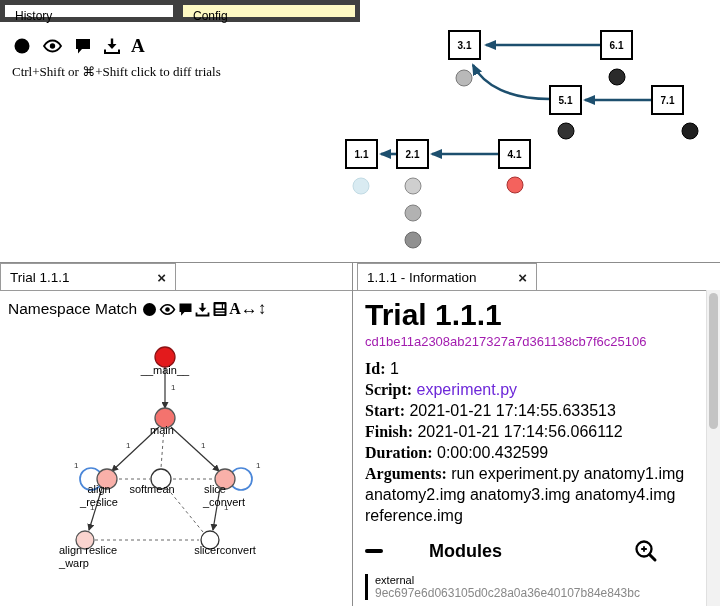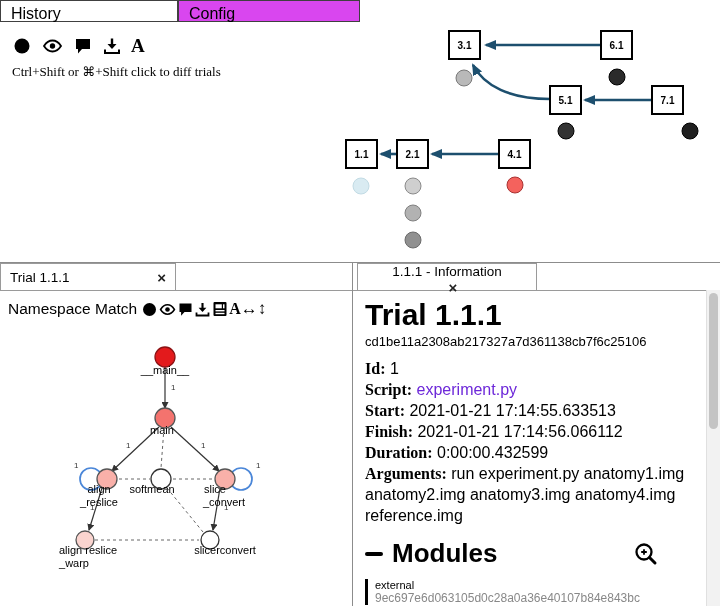--- a/index.html
+++ b/index.html
@@ -4,24 +4,24 @@
 <style>
   html,body{margin:0;padding:0;}
   body{width:720px;height:606px;position:relative;overflow:hidden;background:#fff;
        font-family:"Liberation Sans",sans-serif;color:#000;}
   svg{display:block;}
   
   .top-panel{position:absolute;left:0;top:0;width:720px;height:262px;background:#fff;
              border-bottom:1px solid #8c8c8c;}
   .history-svg{position:absolute;left:0;top:0;}
   .tabs-top{position:absolute;left:0;top:0;height:22px;display:flex;}
-  .tab{box-sizing:border-box;height:22px;font-size:16px;padding:4px 10px 0;
-       border:1px solid #404040;cursor:default;}
+  .tab{box-sizing:border-box;height:22px;font-size:12px;padding:4px 10px 0;
+       border:5px solid #404040;cursor:default;}
   .tab.active{background:#fff;width:178px;}
-  .tab.inactive{background:#d946ef;width:182px;}
+  .tab.inactive{background:#fef9c3;width:182px;}
   .toolbar-top{position:absolute;left:12px;top:36px;display:flex;align-items:center;gap:9px;}
   .icon-btn{display:inline-flex;align-items:center;justify-content:center;cursor:pointer;}
   .font-icon{font-family:"Liberation Serif",serif;font-weight:bold;font-size:19px;line-height:20px;}
   .hint{position:absolute;left:12px;top:64px;font-size:13px;color:#000000;font-family:Liberation Serif, serif;}
   
   .panel-left{position:absolute;left:0;top:263px;width:352px;height:343px;background:#fff;
               border-right:1px solid #8c8c8c;}
   .panel-right{position:absolute;left:353px;top:263px;width:367px;height:343px;background:#fff;}
   .tabbar{position:relative;height:27px;border-bottom:1px solid #9a9a9a;}
   .tab2{box-sizing:border-box;position:absolute;left:0;top:0;height:27px;display:flex;
@@ -29,27 +29,27 @@
         border:1px solid #9a9a9a;border-bottom:none;padding:0 9px;font-size:13.5px;}
   .tab2 .close{font-size:15px;font-weight:bold;color:#222;cursor:pointer;margin-left:12px;}
   .toolbar-left{display:flex;align-items:center;padding:9px 6px 0 8px;}
   .ns-title{font-size:15.5px;margin-right:4px;white-space:nowrap;}
   .font-icon-sm{font-family:"Liberation Serif",serif;font-weight:bold;font-size:16px;line-height:18px;}
   .arrow-glyph{font-size:17px;font-weight:bold;line-height:18px;}
   .trial-svg{position:absolute;left:0;top:64px;}
   
   .content{position:absolute;left:12px;top:27px;width:322px;bottom:0;overflow:hidden;}
   .info-title{font-size:30px;font-weight:bold;margin:8px 0 2px;}
-  .trial-hash{font-size:13px;color:#000000;margin:0 0 9px;}
+  .trial-hash{font-size:13px;color:#a21caf;margin:0 0 9px;}
   .field{font-size:16px;line-height:21px;}
   .fl{font-weight:bold;font-family:Liberation Serif, serif;}
   .link{color:#6d28d9;cursor:pointer;}
   .modules-header{display:flex;align-items:center;margin-top:12px;}
   .minus-bar{width:18px;height:4px;background:#000;border-radius:2px;margin-right:9px;cursor:pointer;}
-  .modules-title{font-size:26px;font-weight:600;}
+  .modules-title{font-size:18px;font-weight:600;margin-left:37px;}
   .zoom-btn{margin-left:auto;margin-right:28px;cursor:pointer;}
   .module-item{border-left:3px solid #000;padding-left:7px;margin-top:10px;cursor:pointer;}
   .module-name{font-size:11px;}
   .module-hash{font-size:12px;color:#888;}
   
   .scrollbar{position:absolute;right:0;top:27px;bottom:0;width:13px;background:#f2f2f2;
              border-left:1px solid #e0e0e0;}
   .scroll-thumb{position:absolute;left:2px;top:3px;width:9px;height:136px;background:#c4c4c4;
                 border-radius:5px;cursor:pointer;}
 </style>
@@ -253,21 +253,21 @@
       <text x="224" y="179">_convert</text>
       <text x="88" y="227">align reslice</text>
       <text x="74" y="240">_warp</text>
       <text x="225" y="227">slicerconvert</text>
     </g>
   </svg>
 </div>
 
 <div class="panel-right">
   <div class="tabbar">
-    <div class="tab2" style="left:4px;width:180px;flex-direction:column;">
+    <div class="tab2" style="left:4px;width:180px;">
       <span>1.1.1 - Information</span>
       <span class="close">×</span>
     </div>
   </div>
 
   <div class="content">
     <div class="info-title">Trial 1.1.1</div>
     <div class="trial-hash">cd1be11a2308ab217327a7d361138cb7f6c25106</div>
 
     <div class="field">

